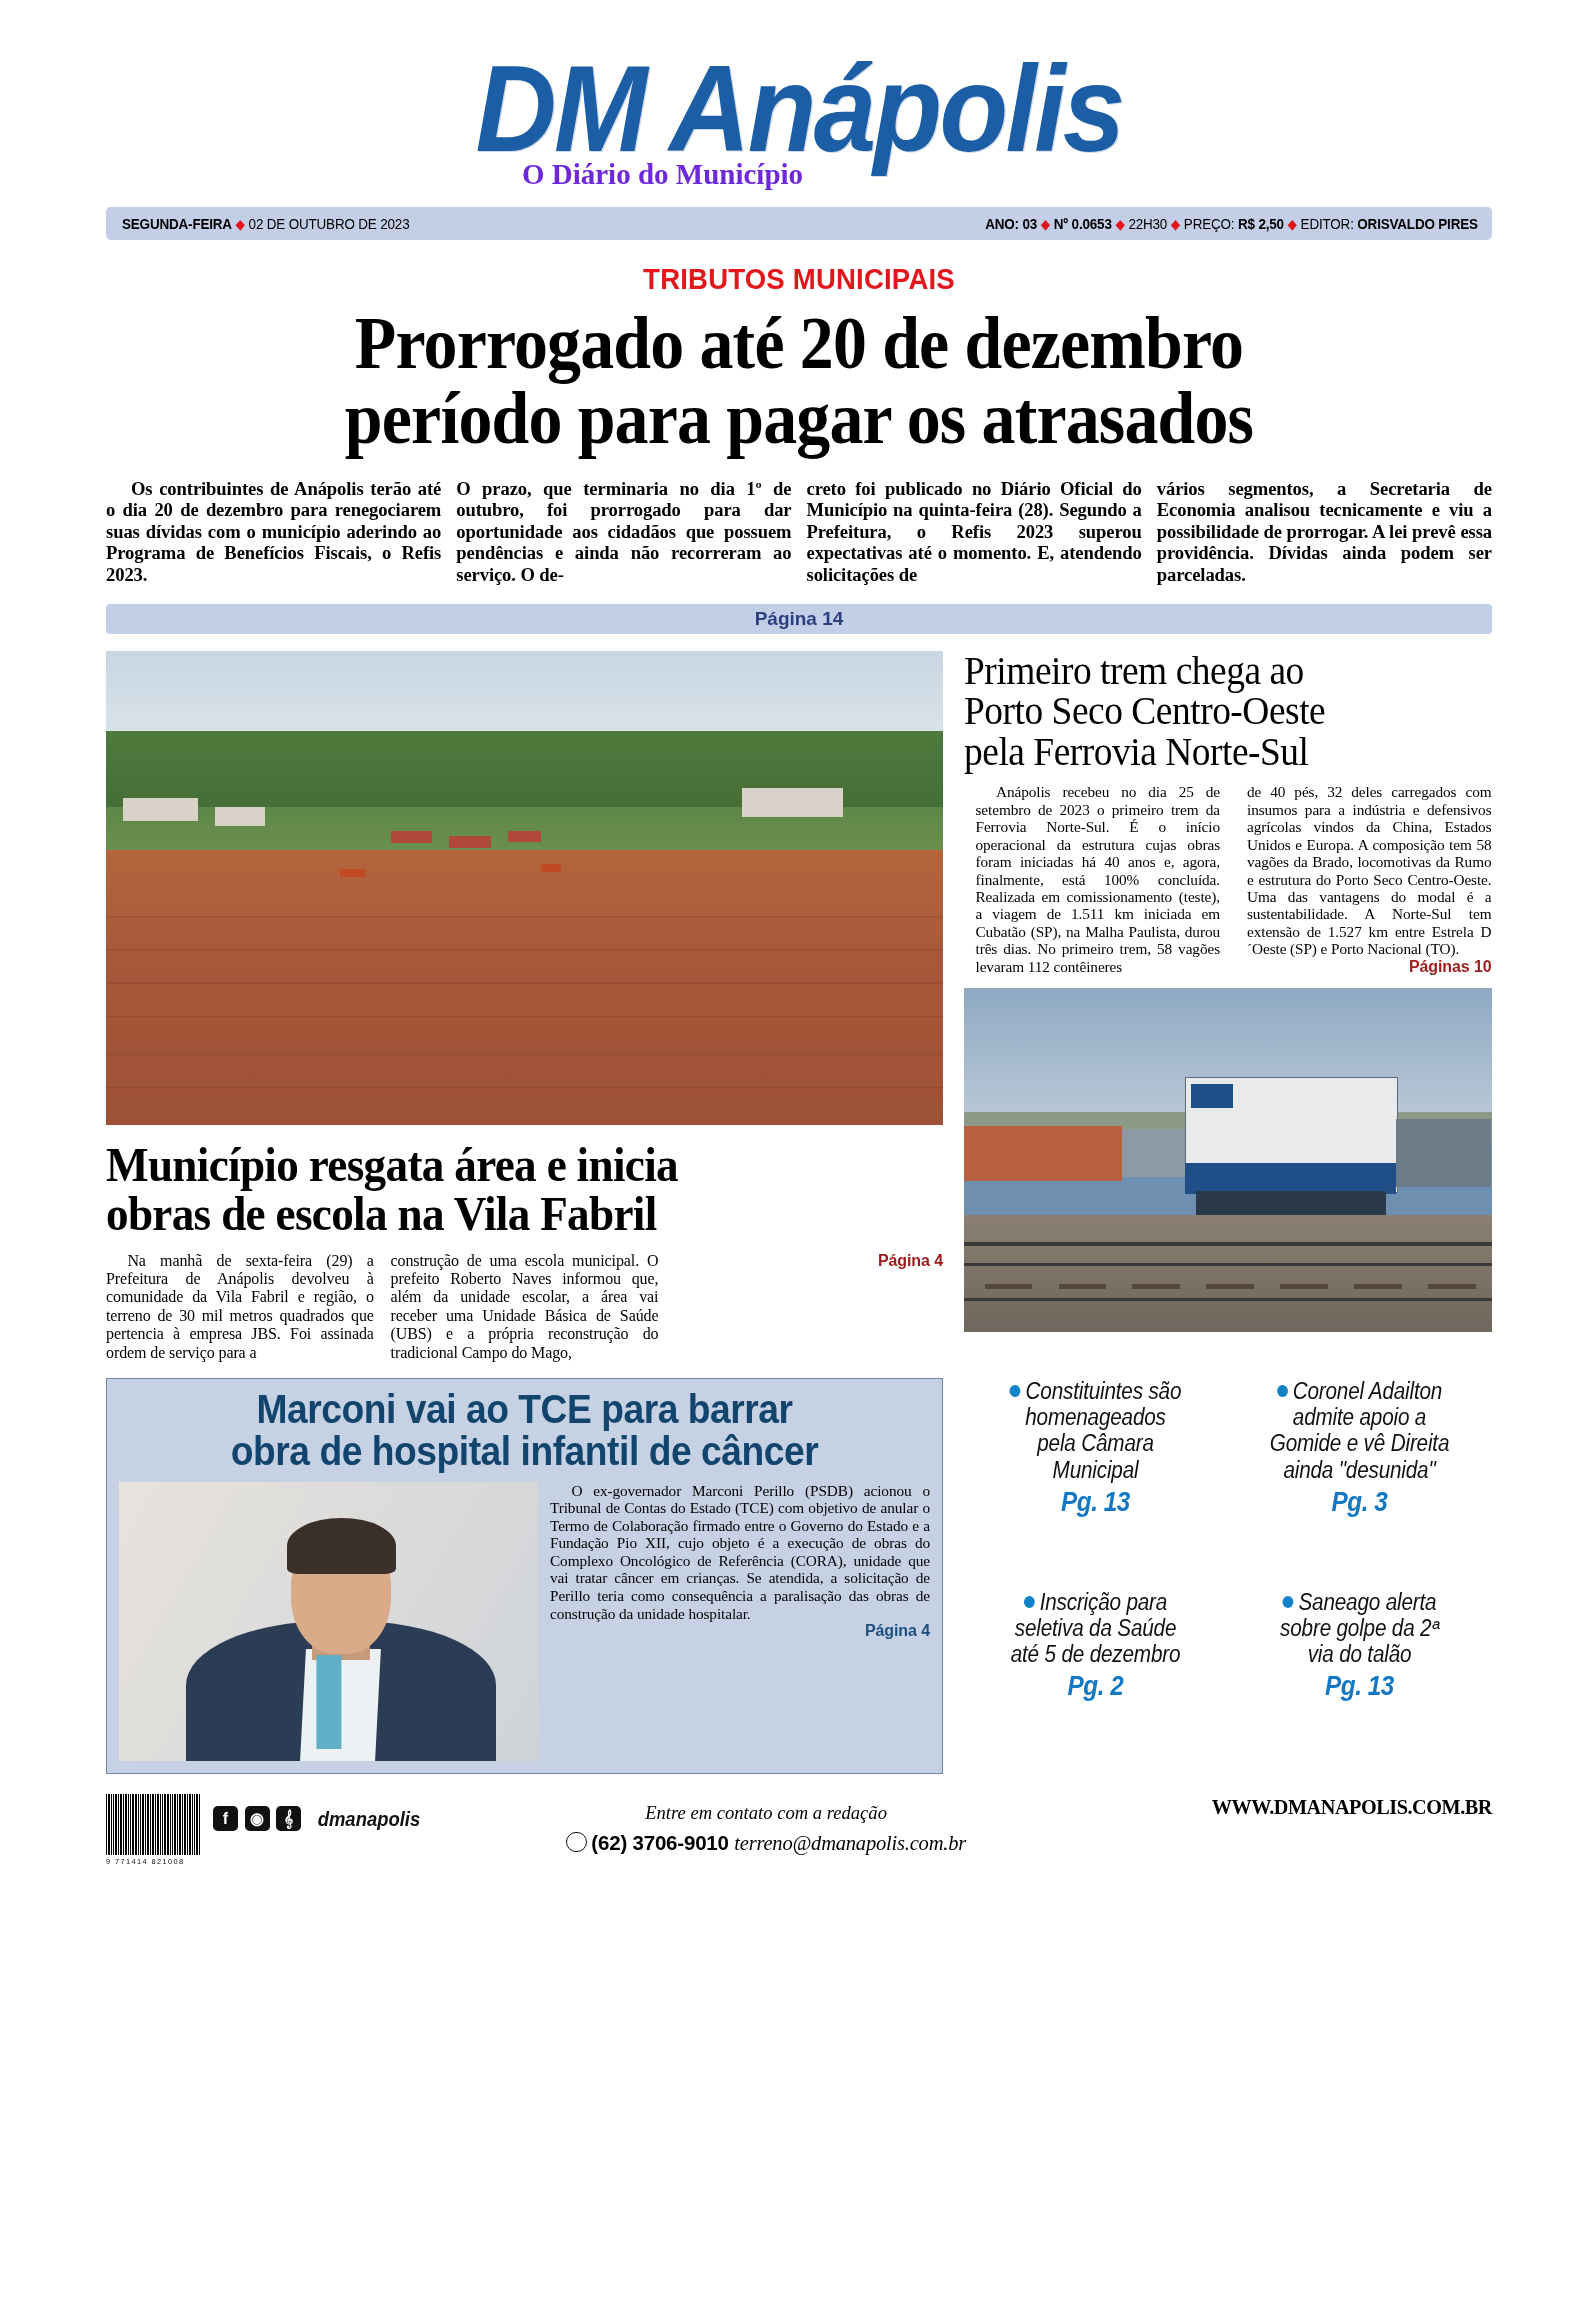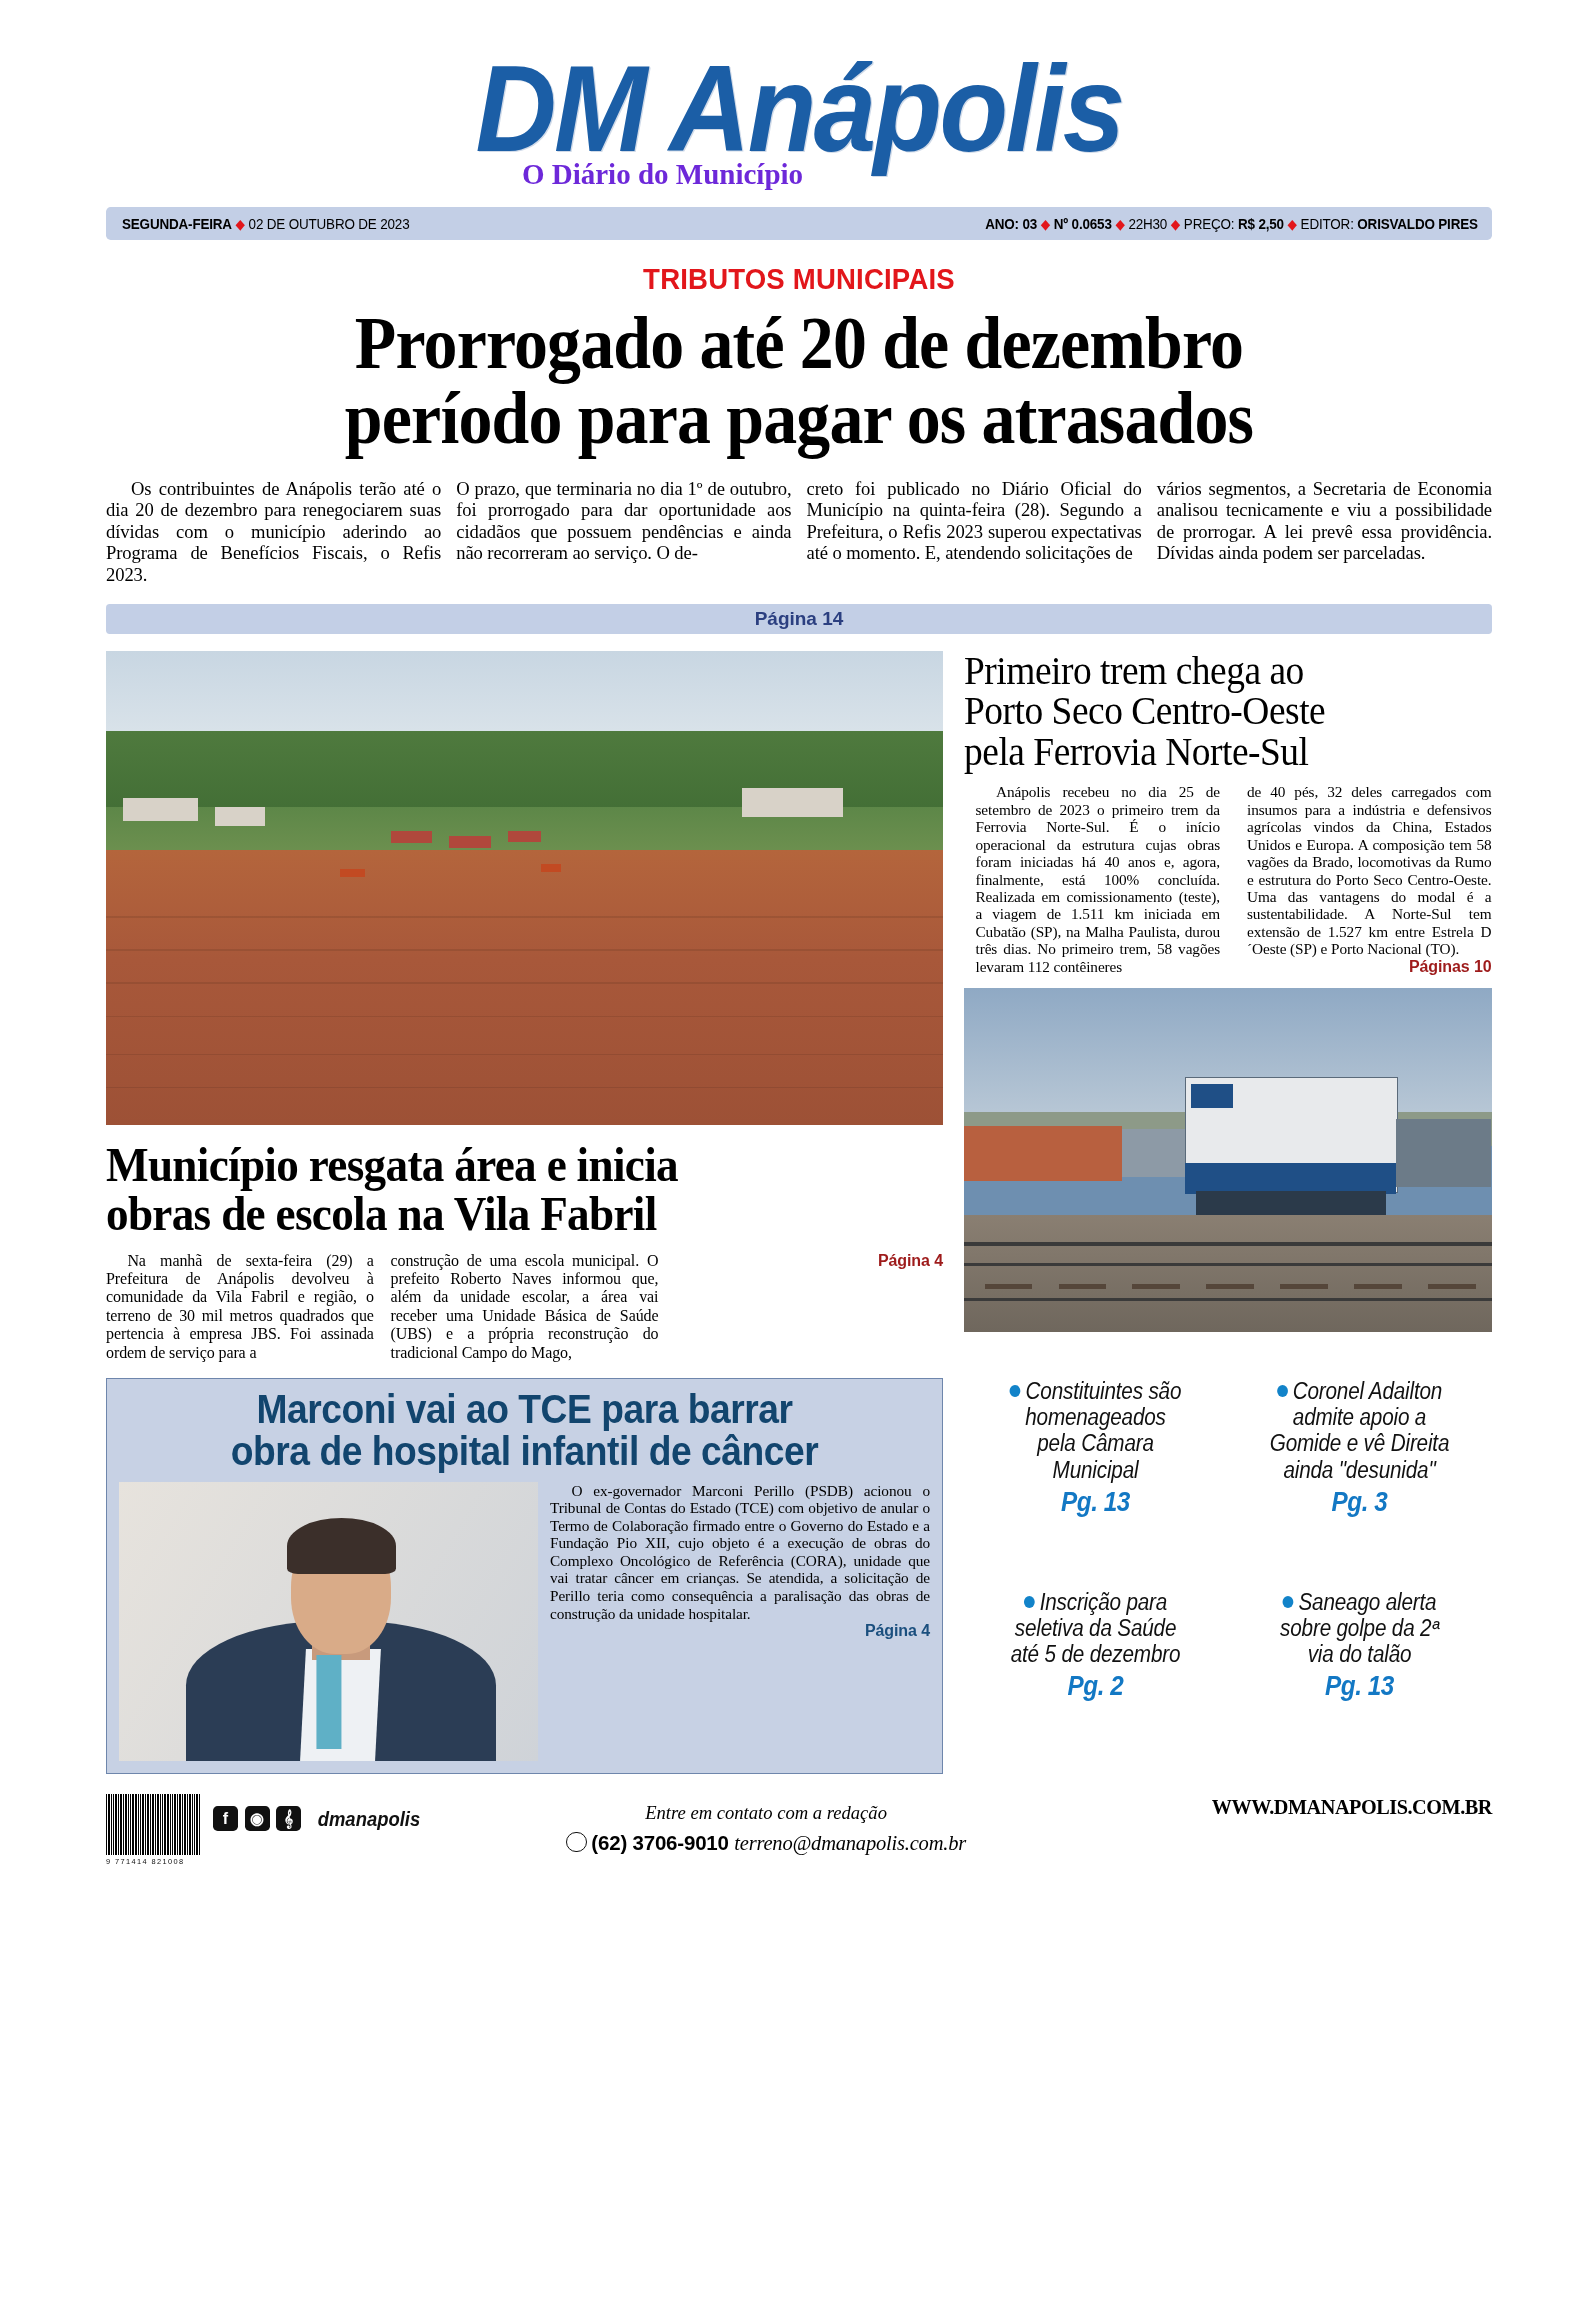--- a/index.html
+++ b/index.html
@@ -55,21 +55,21 @@
   }
   .lead-hed{
     text-align:center;margin-top:11px;
     font-family:"Liberation Serif",serif;font-weight:bold;
     font-size:73px;line-height:1.02;color:#000;
     letter-spacing:-0.9px;transform:scaleX(0.93);
   }
   .lead-hed div{white-space:nowrap;}
 
   .lead-cols{
-    margin-top:21.4px;display:flex;gap:15px;
+    margin-top:21.4px;display:flex;gap:15px;font-weight:bold;
   }
   .lead-cols .col{
     flex:1;font-family:"Liberation Serif",serif;
     font-size:18.6px;line-height:1.16;text-align:justify;
     letter-spacing:-0.1px;
   }
   .lead-cols .col p{margin:0;text-indent:25px;}
   .lead-cols .col.noind p{text-indent:0;}
 
   .pagebar{

